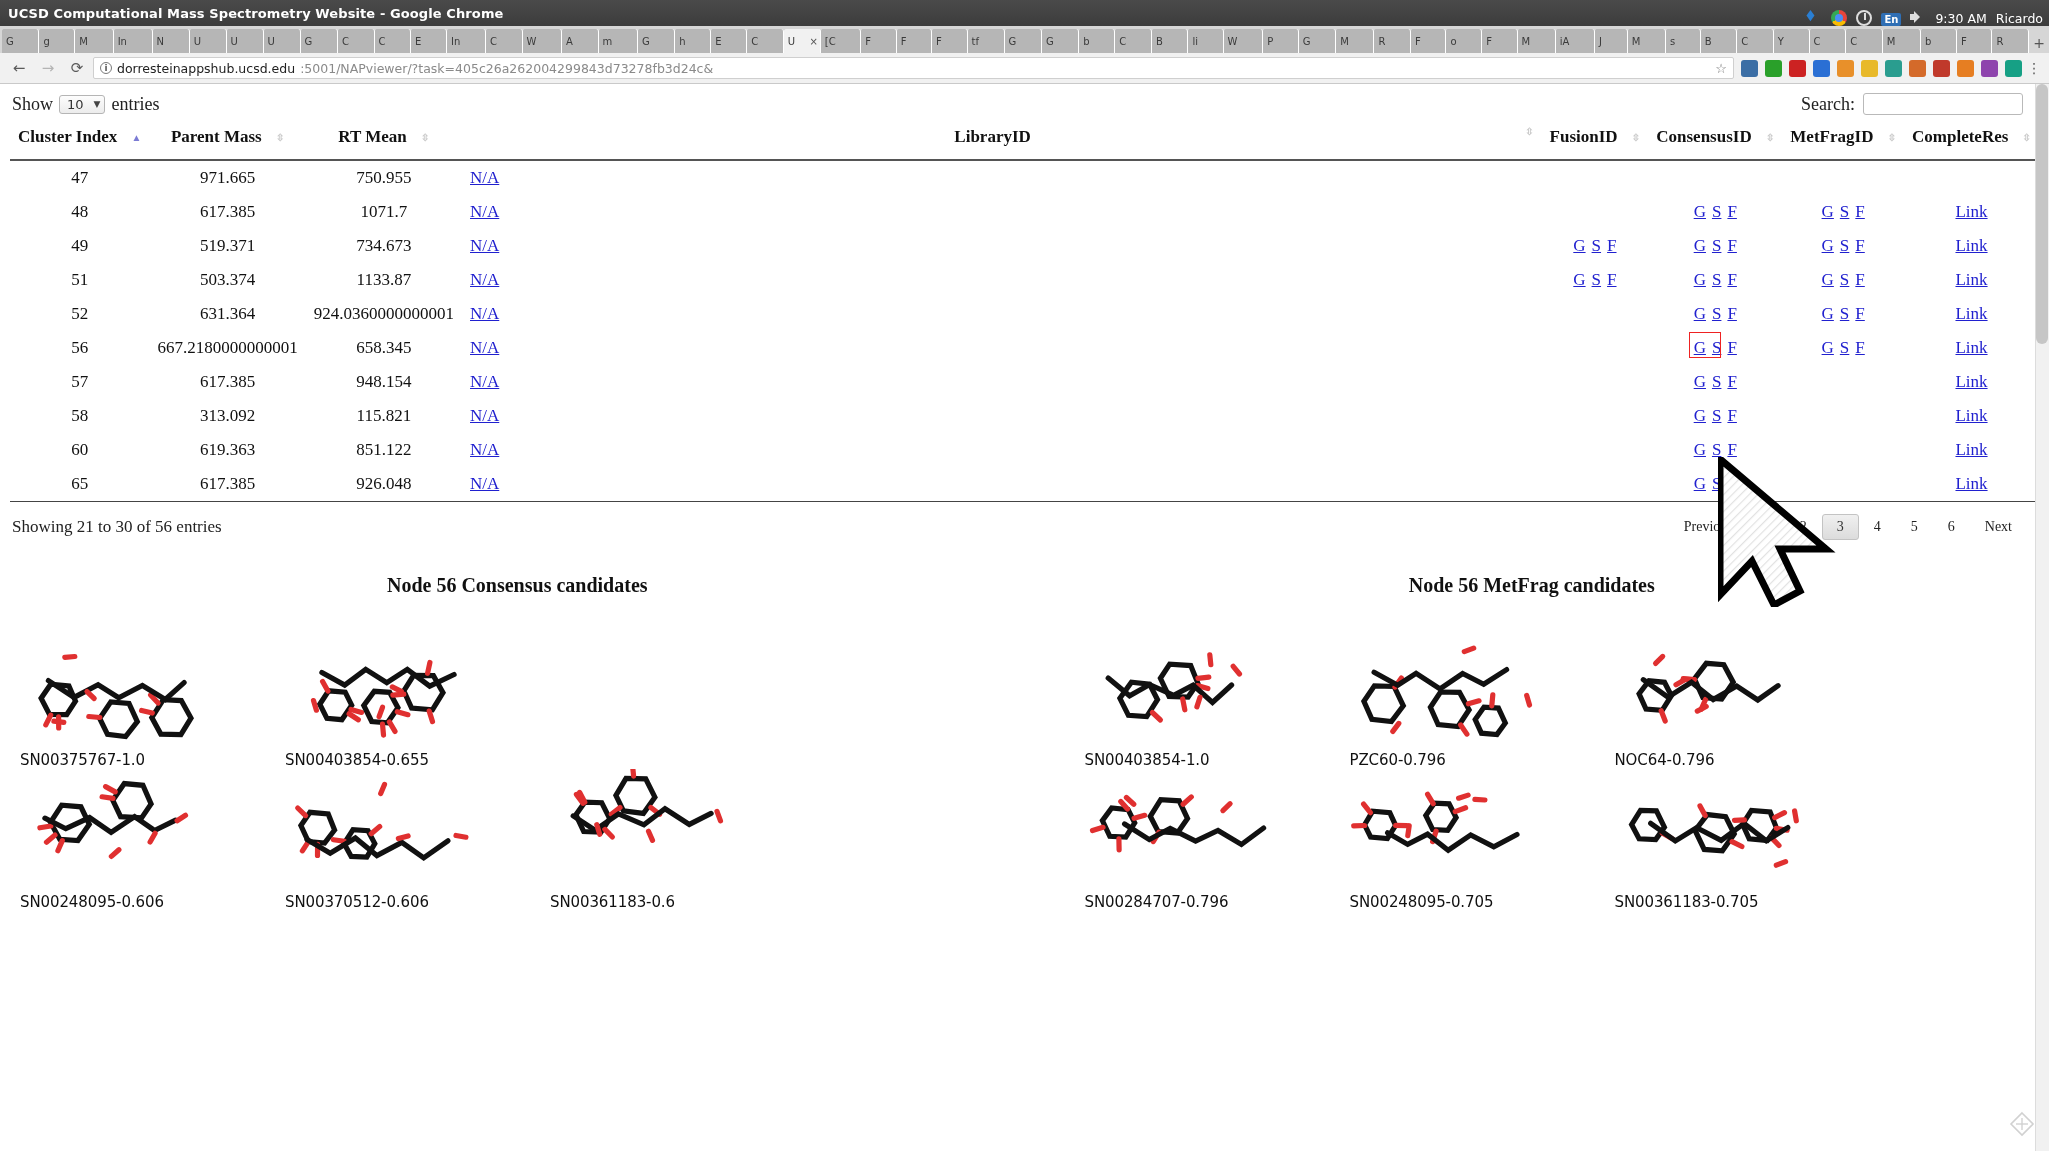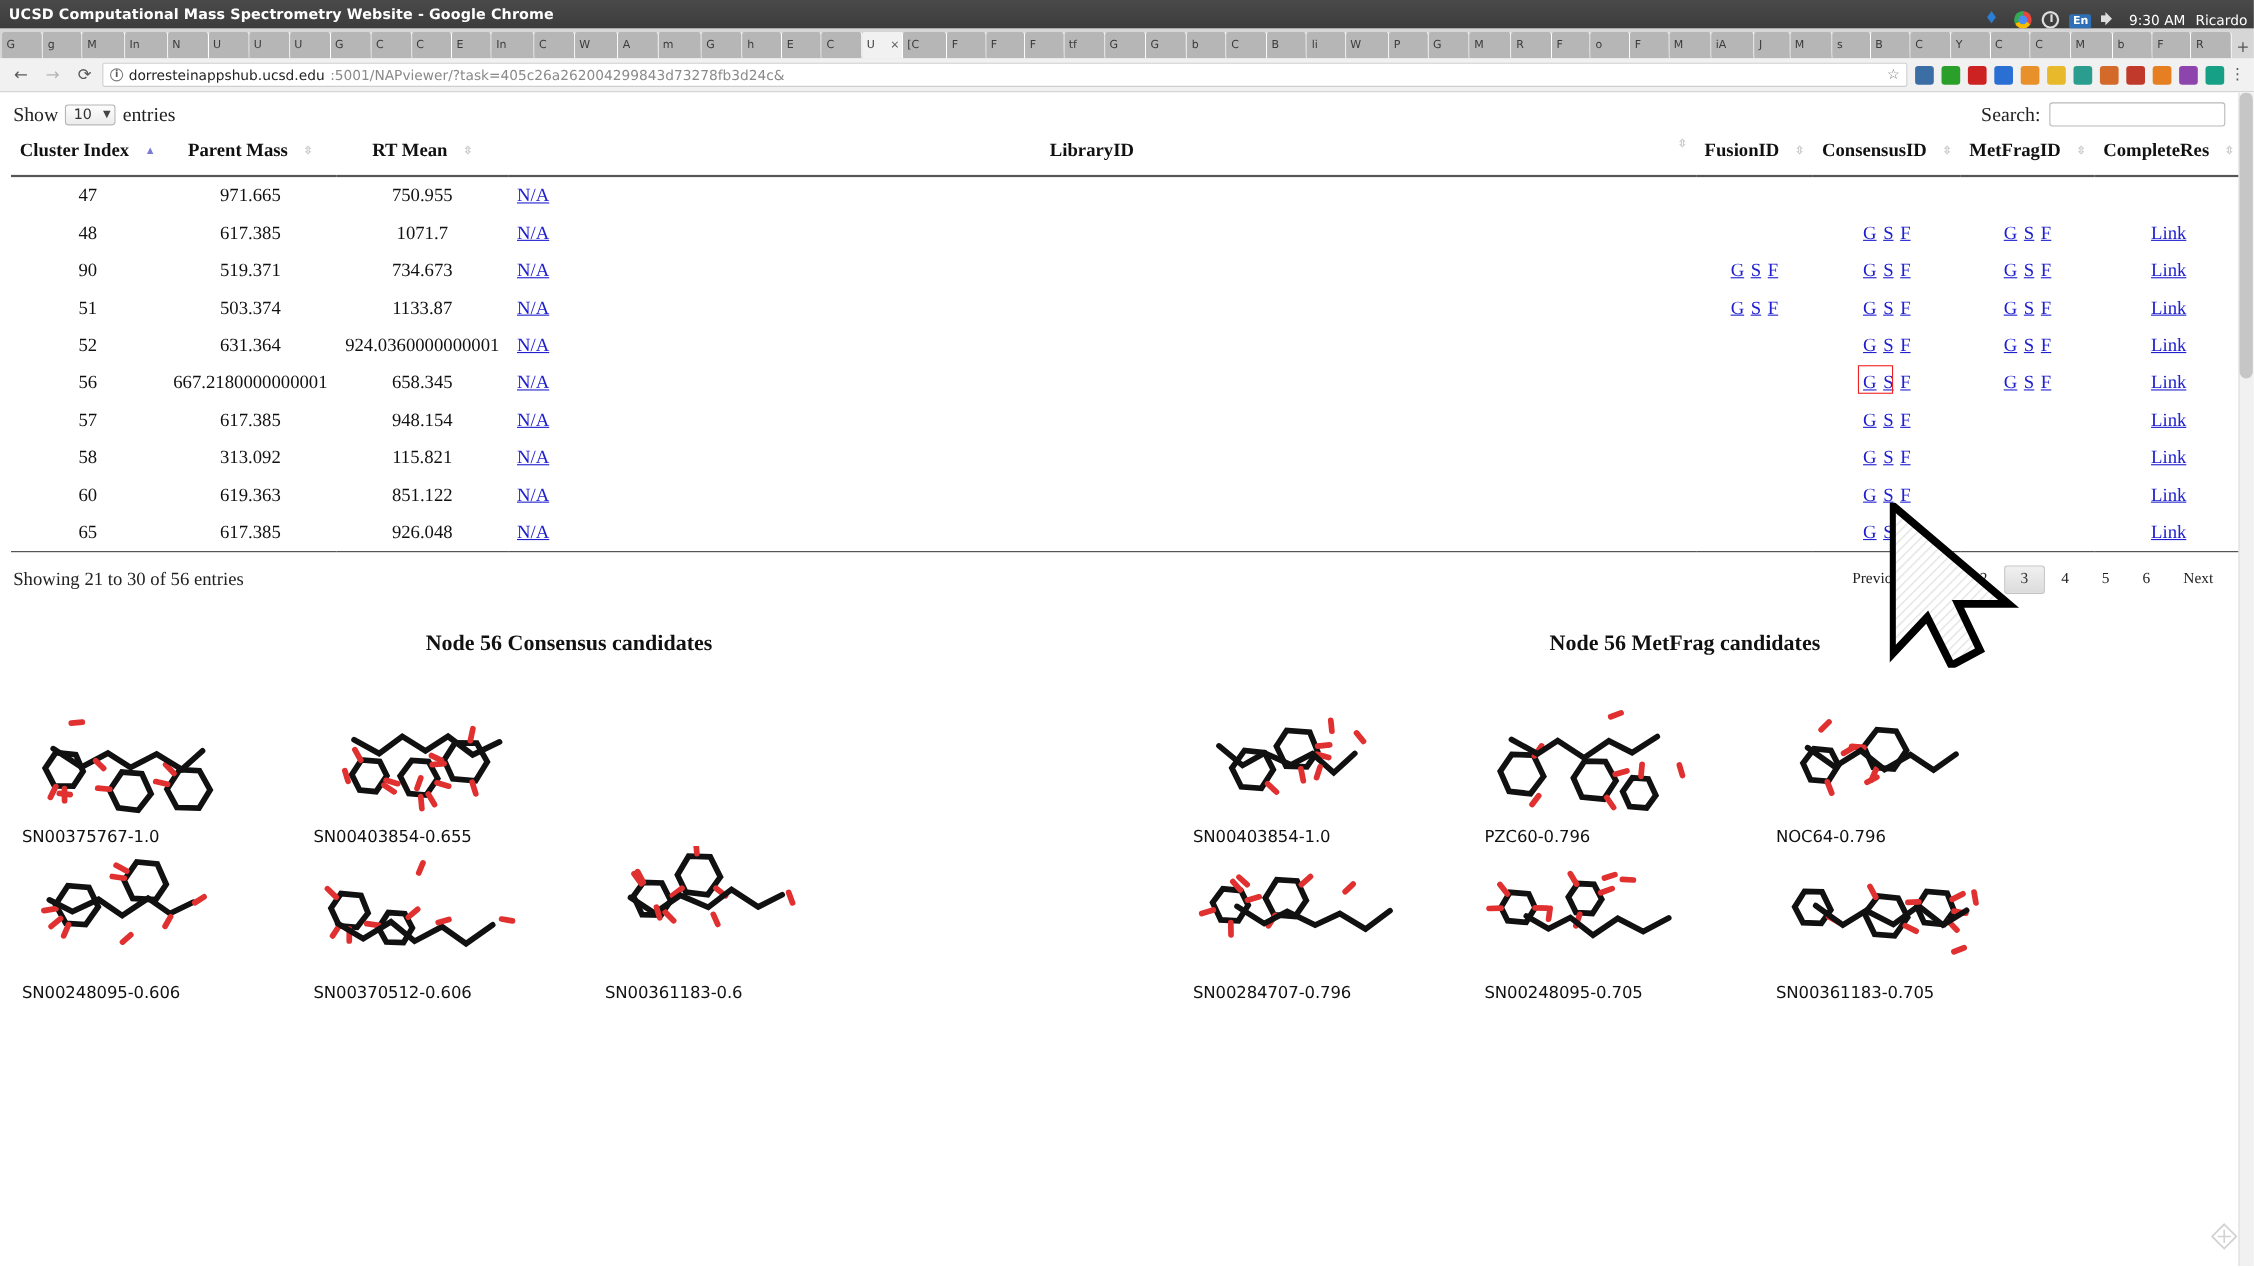--- a/index.html
+++ b/index.html
@@ -551,21 +551,21 @@
                 <a class="lnk" href="#">F</a>
               </span></td>
             <td><span class="gsf">
                 <a class="lnk" href="#">G</a>
                 <a class="lnk" href="#">S</a>
                 <a class="lnk" href="#">F</a>
               </span></td>
             <td><a class="lnk" href="#">Link</a></td>
           </tr>
           <tr>
-            <td class="cluster">90</td>
+            <td class="cluster">49</td>
             <td class="num">519.371</td>
             <td class="num">734.673</td>
             <td style="text-align: left;"><a class="lnk" href="#">N/A</a></td>
             <td><span class="gsf">
                 <a class="lnk" href="#">G</a>
                 <a class="lnk" href="#">S</a>
                 <a class="lnk" href="#">F</a>
               </span></td>
             <td><span class="gsf">
                 <a class="lnk" href="#">G</a>

